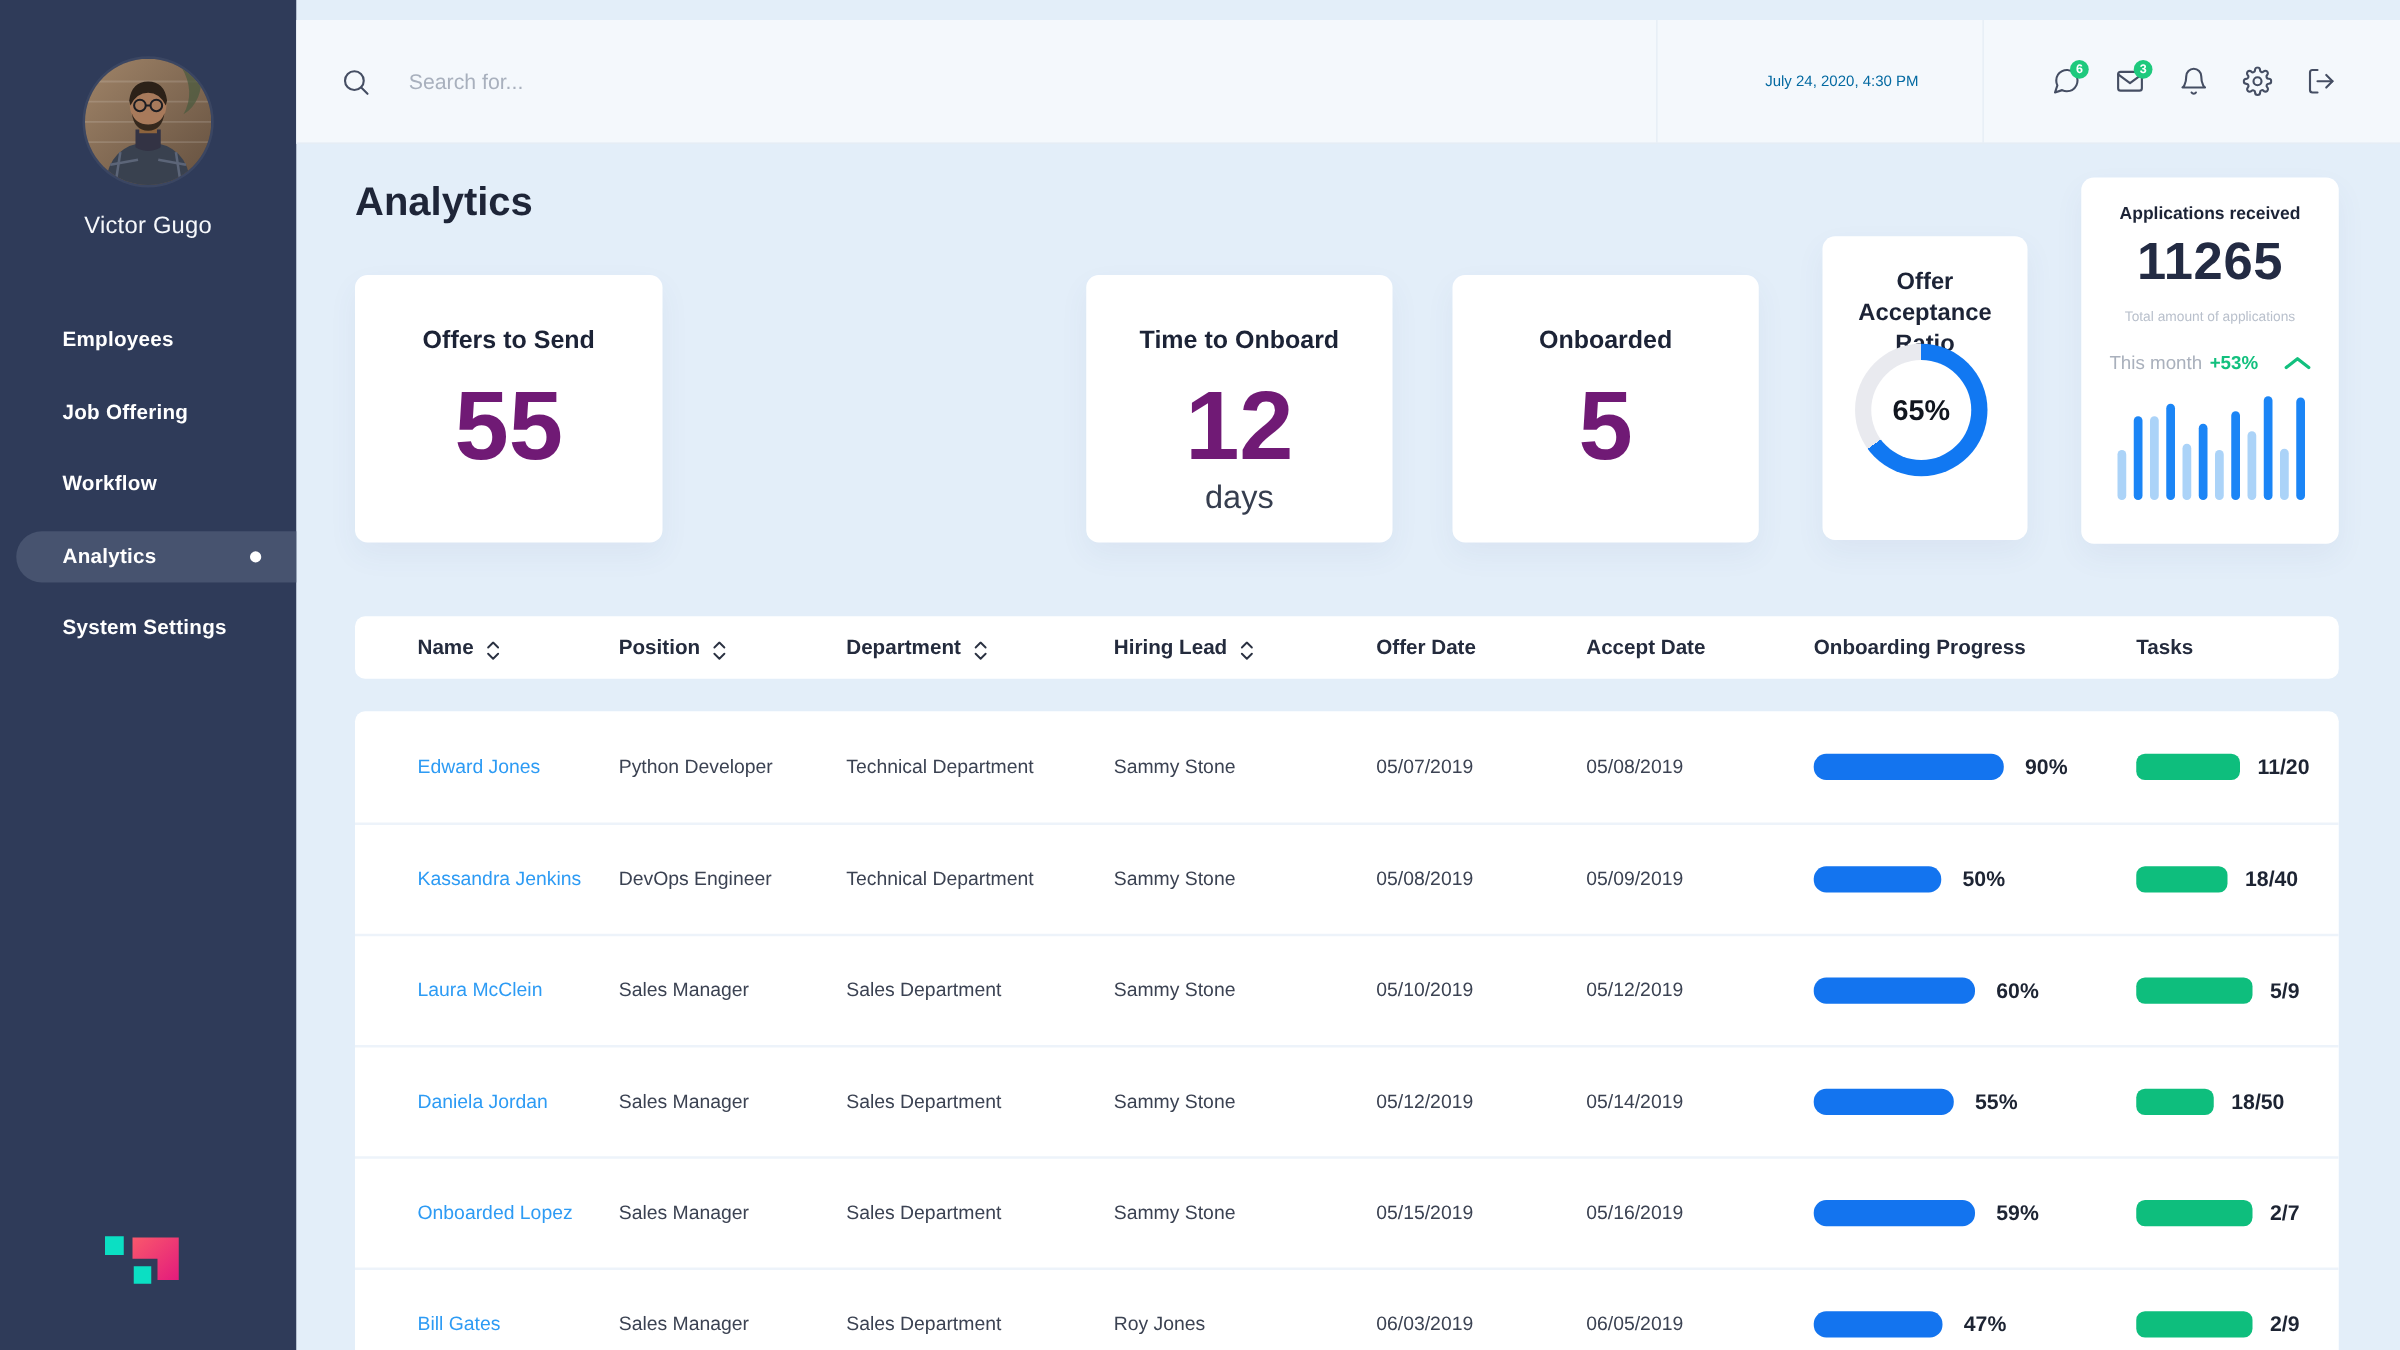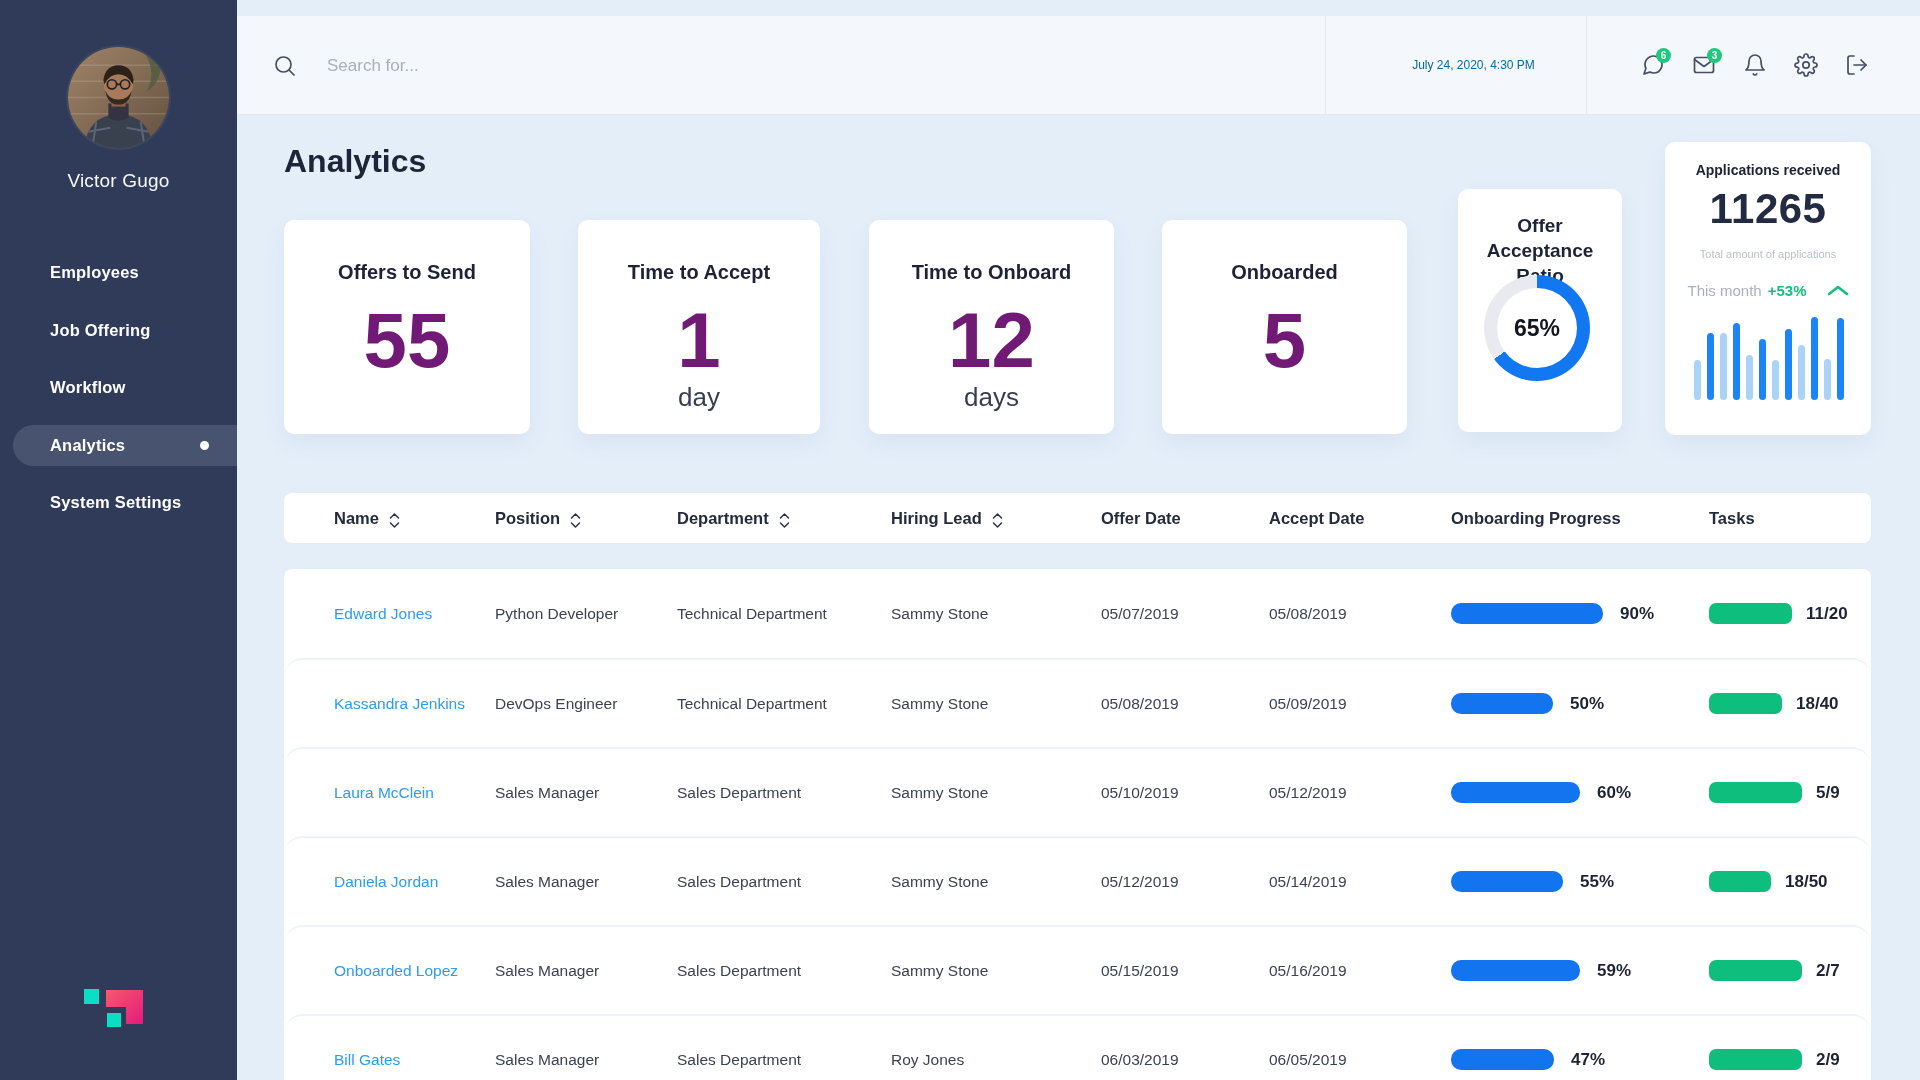--- a/index.html
+++ b/index.html
@@ -64,21 +64,21 @@
   .apps-month{margin-top:22px;display:flex;align-items:center;justify-content:center;gap:6px;font-size:15px;}
   .apps-month .lbl{color:#a9b0bc;}
   .apps-month .chg{color:#12c07e;font-weight:600;}
   .apps-month .chev{margin-left:14px;display:flex;}
   .mini-chart{position:absolute;left:29px;bottom:35px;width:150px;height:84px;display:flex;
               align-items:flex-end;justify-content:space-between;}
   .mini-bar{width:7px;border-radius:3.5px;}
 
   
   .row-grid{display:grid;grid-template-columns:161px 182px 214px 210px 168px 182px 258px 1fr;
-            align-items:center;padding-left:50px;border-radius:19px;}
+            align-items:center;padding-left:50px;}
   .t-head{position:absolute;left:284px;top:493px;width:1587px;height:50px;background:#fff;
           border-radius:8px;font-size:16.5px;font-weight:700;color:#242b3d;}
   .th{display:flex;align-items:flex-end;gap:10px;}
   .th .sort{display:flex;margin-top:1px;cursor:pointer;}
   .t-body{position:absolute;left:284px;top:569px;width:1587px;height:511px;background:#fff;
           border-radius:8px 8px 0 0;overflow:hidden;}
   .t-row{height:89px;font-size:15.5px;color:#3b4252;cursor:pointer;}
   .t-row + .t-row{border-top:2px solid #edf3fa;}
   .cell-name{color:#2d9bf4;cursor:pointer;}
   .cell-progress,.cell-tasks{display:flex;align-items:center;}
@@ -219,25 +219,20 @@
       </div>
     </div>
   </div>
 
   <div class="page-title">Analytics</div>
 
   <div class="card stat-card" style="left:284px;width:246px">
     <div class="stat-title">Offers to Send</div>
     <div class="stat-value">55</div>
   </div>
-  <div class="card stat-card" style="left:578px;width:242px">
-    <div class="stat-title">Time to Accept</div>
-    <div class="stat-value">1</div>
-    <div class="stat-unit">day</div>
-  </div>
   <div class="card stat-card" style="left:869px">
     <div class="stat-title">Time to Onboard</div>
     <div class="stat-value">12</div>
     <div class="stat-unit">days</div>
   </div>
   <div class="card stat-card" style="left:1162px">
     <div class="stat-title">Onboarded</div>
     <div class="stat-value">5</div>
   </div>
 

